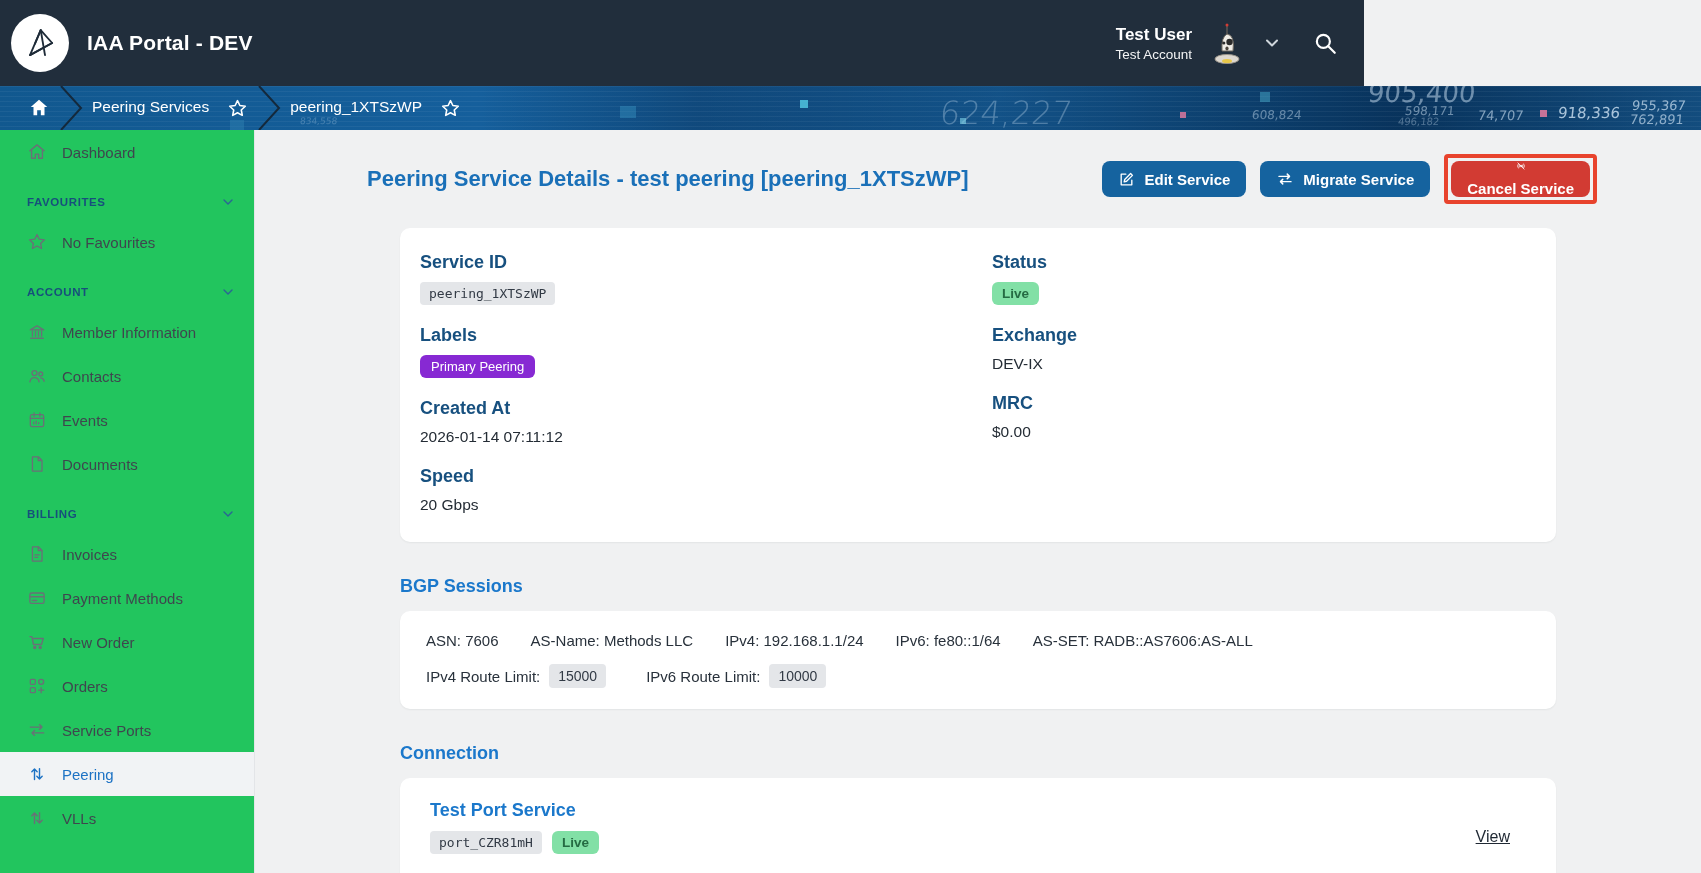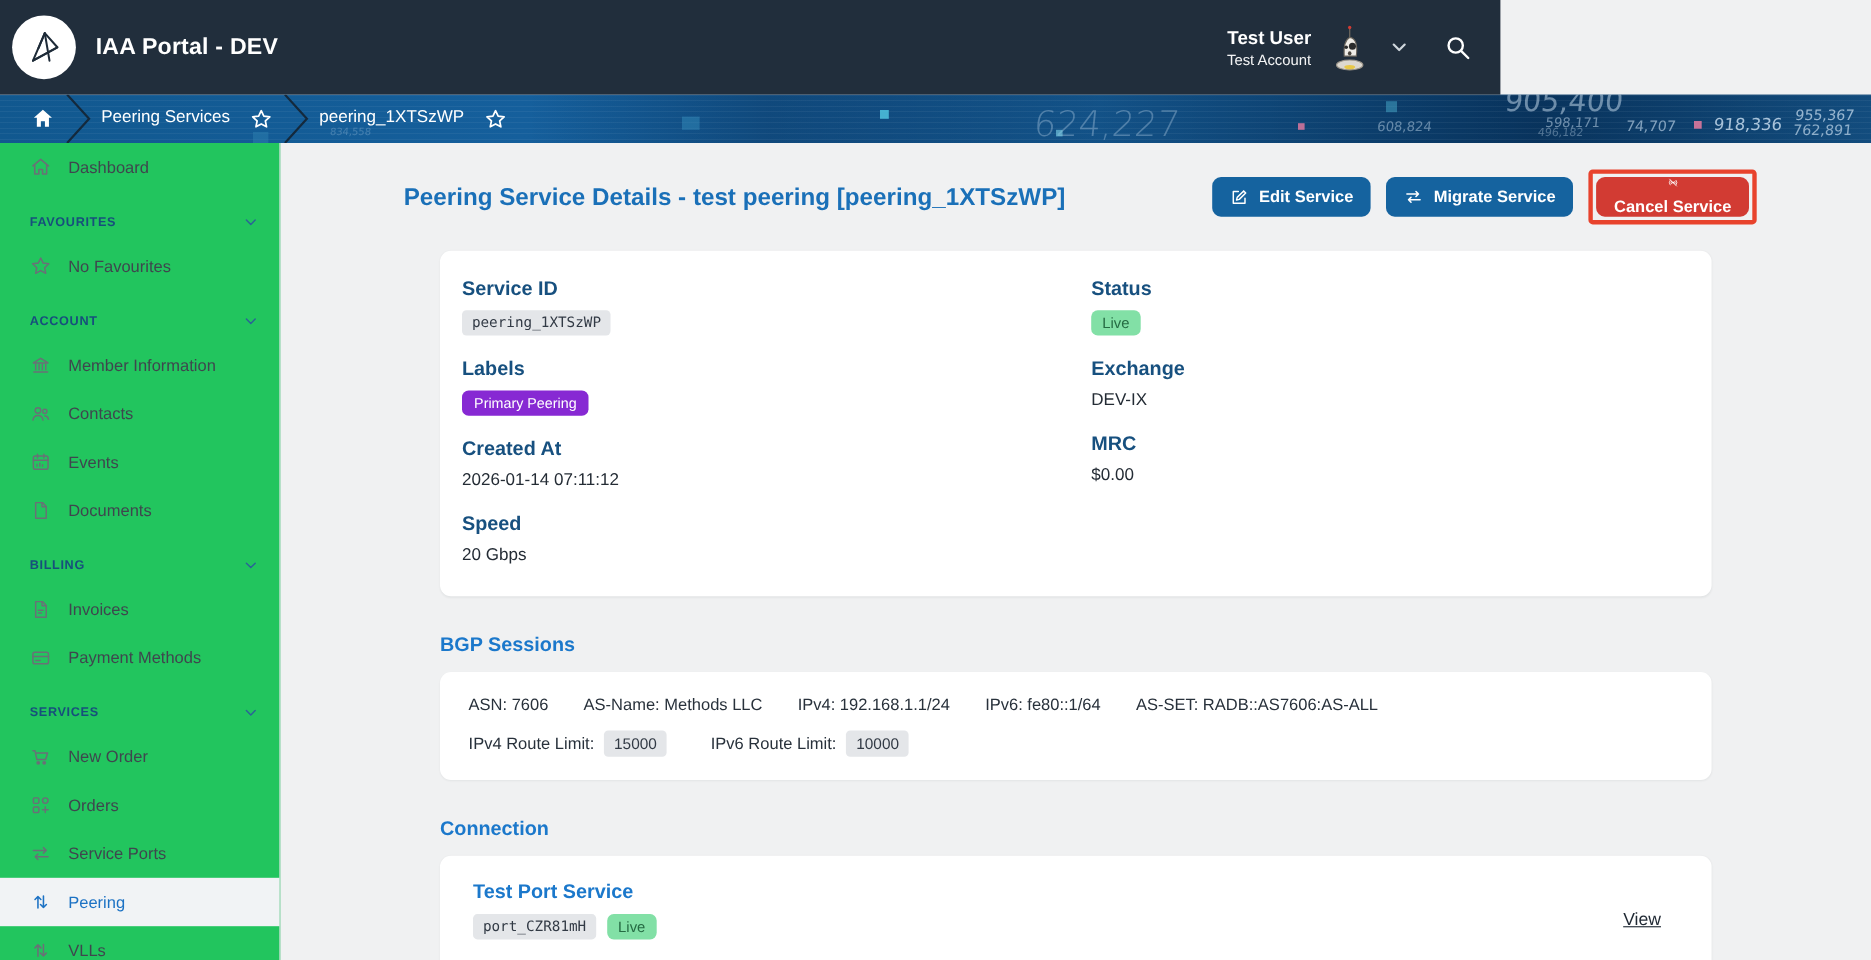--- a/index.html
+++ b/index.html
@@ -53,21 +53,21 @@
 
   .section-heading { margin:34px 0 14px 145px; color:#1b78cb; font-size:18px; font-weight:700; }
   .card { margin-left:145px; width:1156px; background:#fff; border-radius:10px; box-shadow:0 1px 2px rgba(20,30,40,.06); }
 
   .details-card { margin-top:24px; padding:24px 24px 8px 20px; display:grid; grid-template-columns:572px 1fr; }
   .fg { margin-bottom:20px; }
   .fg h3 { color:#17507f; font-size:18px; font-weight:700; margin-bottom:9px; }
   .fg .val { color:#242c35; font-size:15.5px; }
   .chip { display:inline-block; background:#e4e6e9; color:#323a45; font-family:"DejaVu Sans Mono", monospace; font-size:13px; padding:4px 9px; border-radius:4px; }
   .badge-purple { display:inline-block; background:#8729d3; color:#fff; font-size:13px; font-weight:400; padding:4px 11px; border-radius:6px; }
-  .badge-green { display:inline-block; background:#82e0a6; color:#256b43; font-size:13.5px; padding:4px 10px; border-radius:6px; }
+  .badge-green { display:inline-block; background:#82e0a6; color:#256b43; font-size:13.5px; padding:4px 10px; border-radius:6px;font-weight:bold; }
 
   .bgp-card { padding:21px 26px; font-size:15px; color:#28313b; }
   .bgp-row1 { display:flex; gap:32px; align-items:center; }
   .bgp-row2 { display:flex; gap:40px; align-items:center; margin-top:15px; }
   .bgp-limit { display:flex; align-items:center; gap:9px; }
 
   .conn-card { position:relative; padding:22px 30px 28px; }
   .port-name { color:#1b78cb; font-size:18px; font-weight:700; cursor:pointer; }
   .chips-row { display:flex; gap:10px; margin-top:10px; align-items:center; }
   .view-link { position:absolute; right:46px; top:50px; color:#1f2833; font-size:16px; text-decoration:underline; cursor:pointer; }
@@ -257,26 +257,20 @@
   <div class="side-item">
     <svg width="20" height="20" viewBox="0 0 24 24">
         <g fill="none" stroke="#6a7077" stroke-width="1.6" stroke-linecap="round">
           <rect x="3.5" y="6" width="17" height="12.5" rx="2"></rect>
           <path d="M3.5 10.5h17 M6.5 15h5"></path>
         </g>
       </svg>
     <span>Payment Methods</span>
   </div>
 
-  <div class="side-section">
-    <span>SERVICES</span>
-    <svg width="16" height="16" viewBox="0 0 24 24">
-        <path d="M6 9l6 6 6-6" fill="none" stroke="#2a6496" stroke-width="2" stroke-linecap="round" stroke-linejoin="round"></path>
-      </svg>
-  </div>
   <div class="side-item">
     <svg width="20" height="20" viewBox="0 0 24 24">
         <g fill="none" stroke="#6a7077" stroke-width="1.6" stroke-linejoin="round" stroke-linecap="round">
           <path d="M3.5 5.5h2.3l2 9.5h9.6l2.1-7.2H7"></path>
           <circle cx="9.3" cy="18.6" r="1.3" fill="#6a7077"></circle>
           <circle cx="15.8" cy="18.6" r="1.3" fill="#6a7077"></circle>
         </g>
       </svg>
     <span>New Order</span>
   </div>

